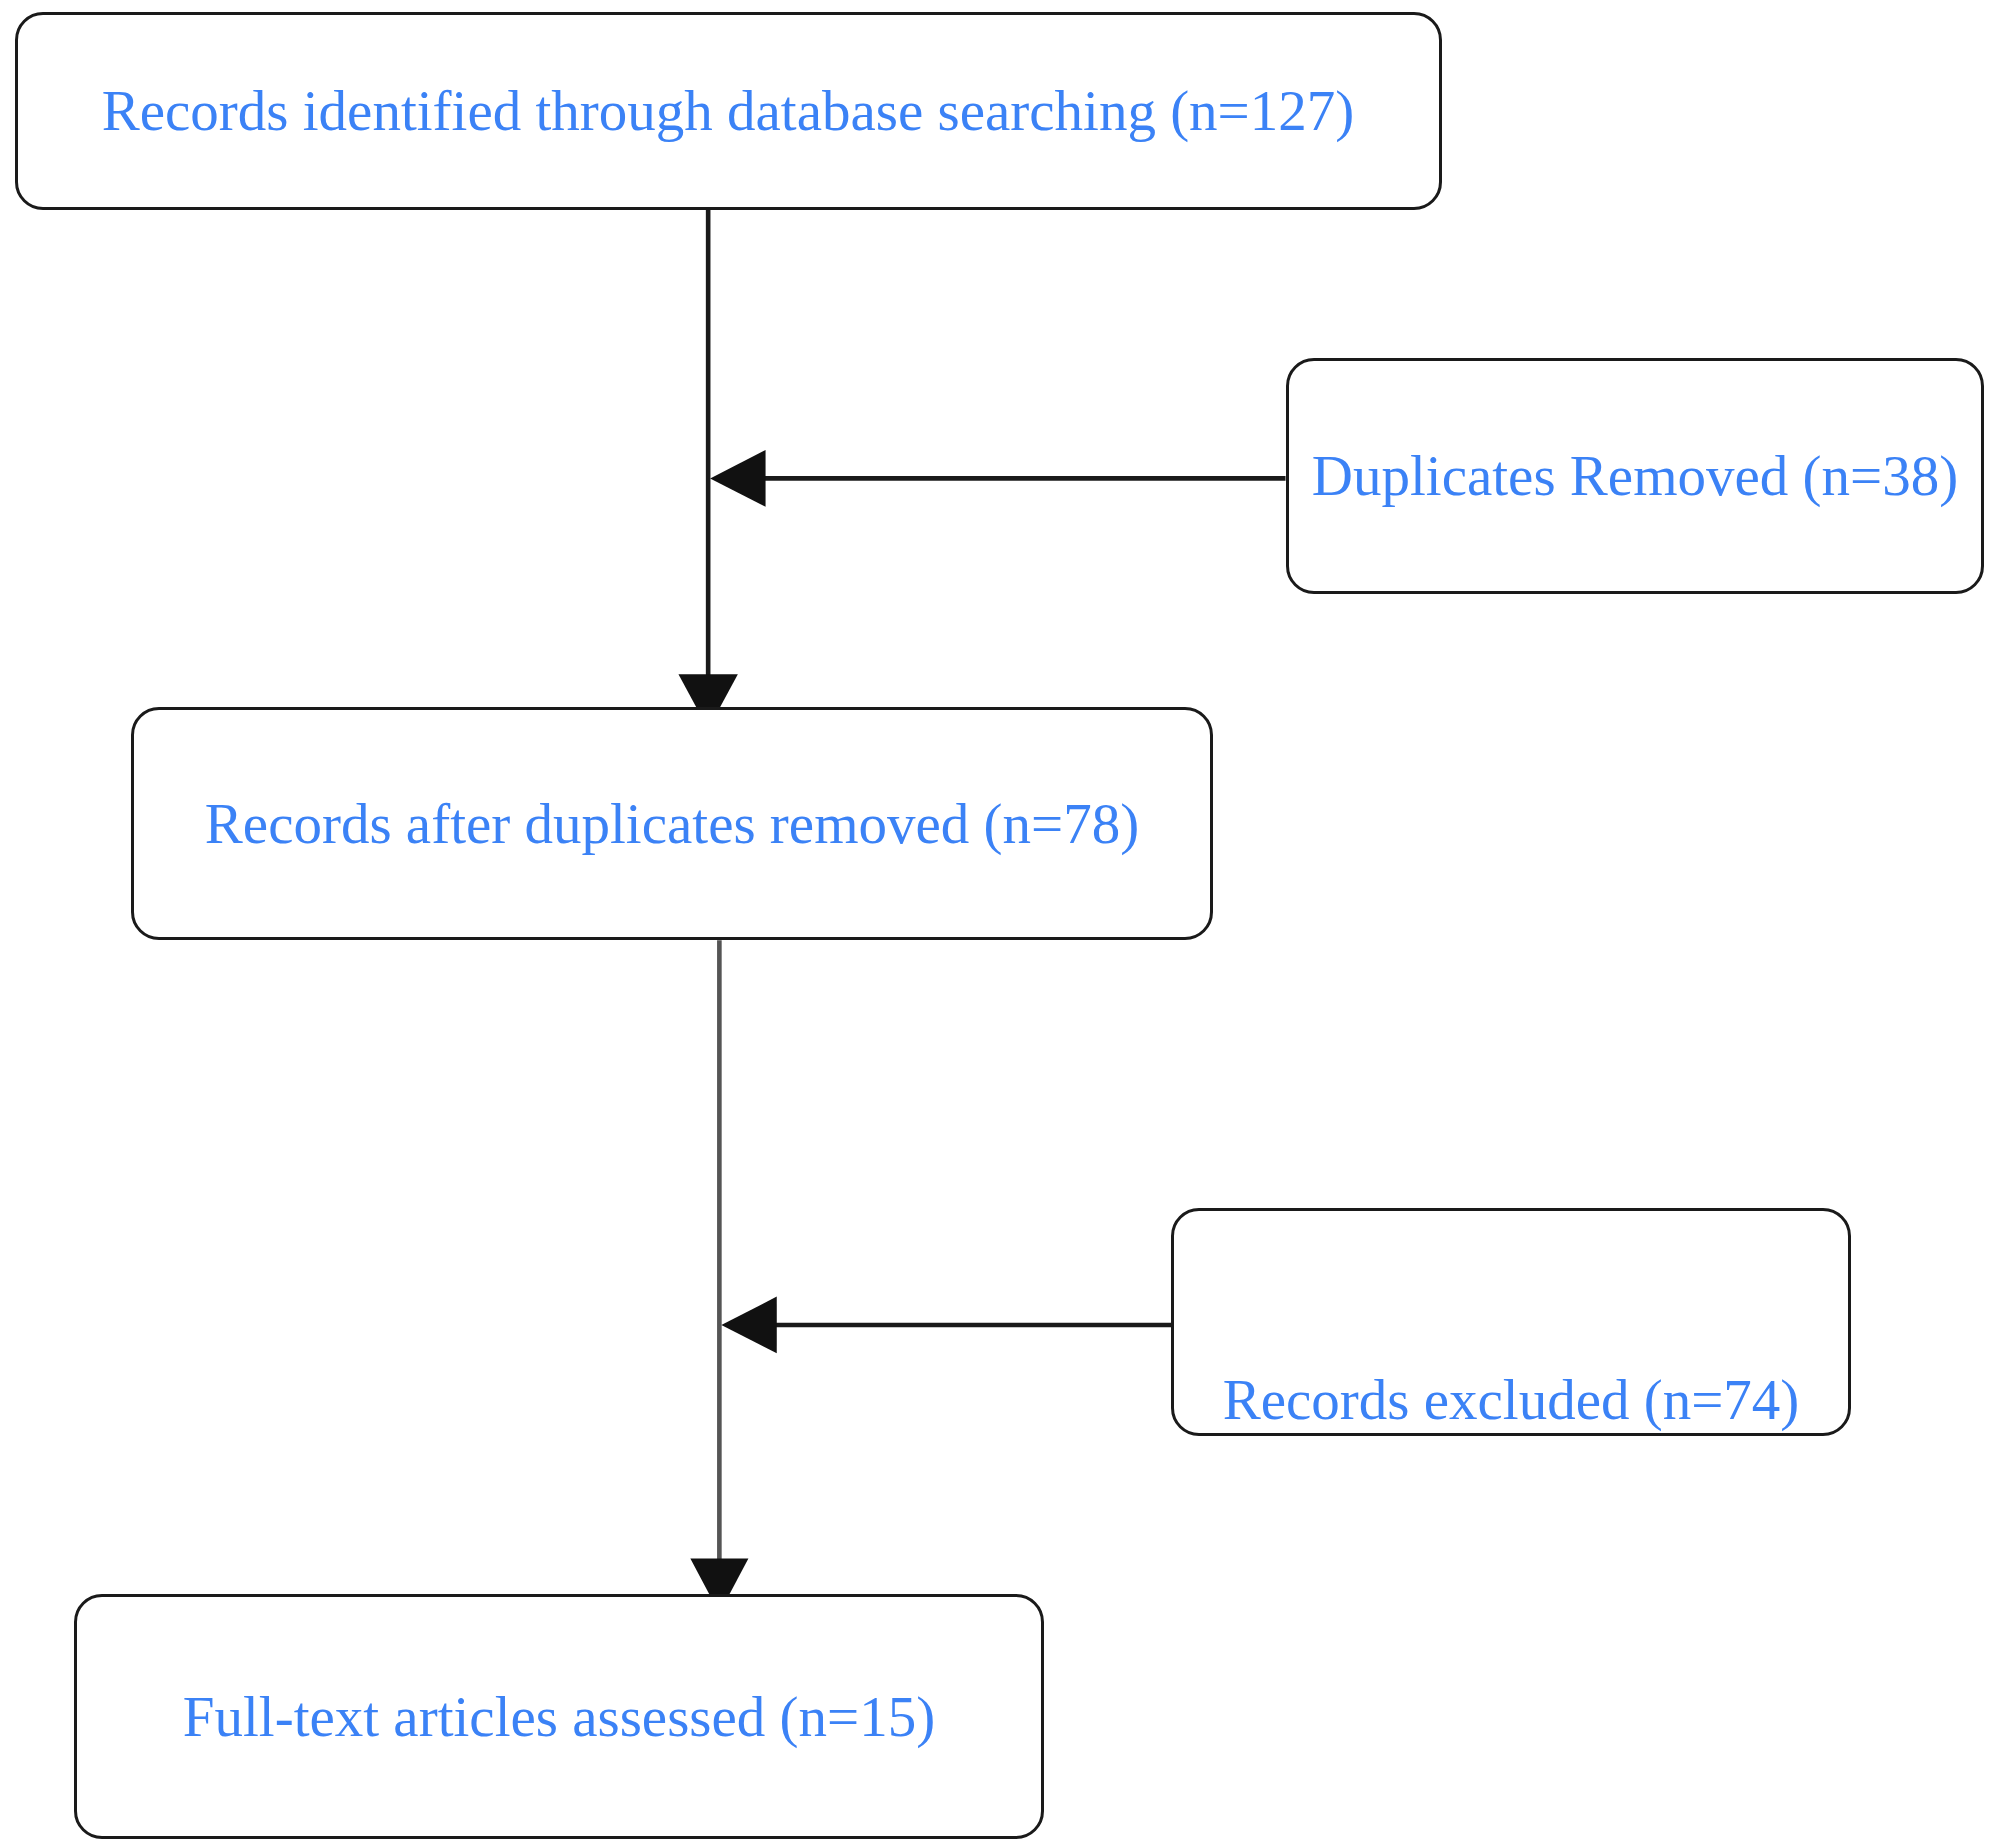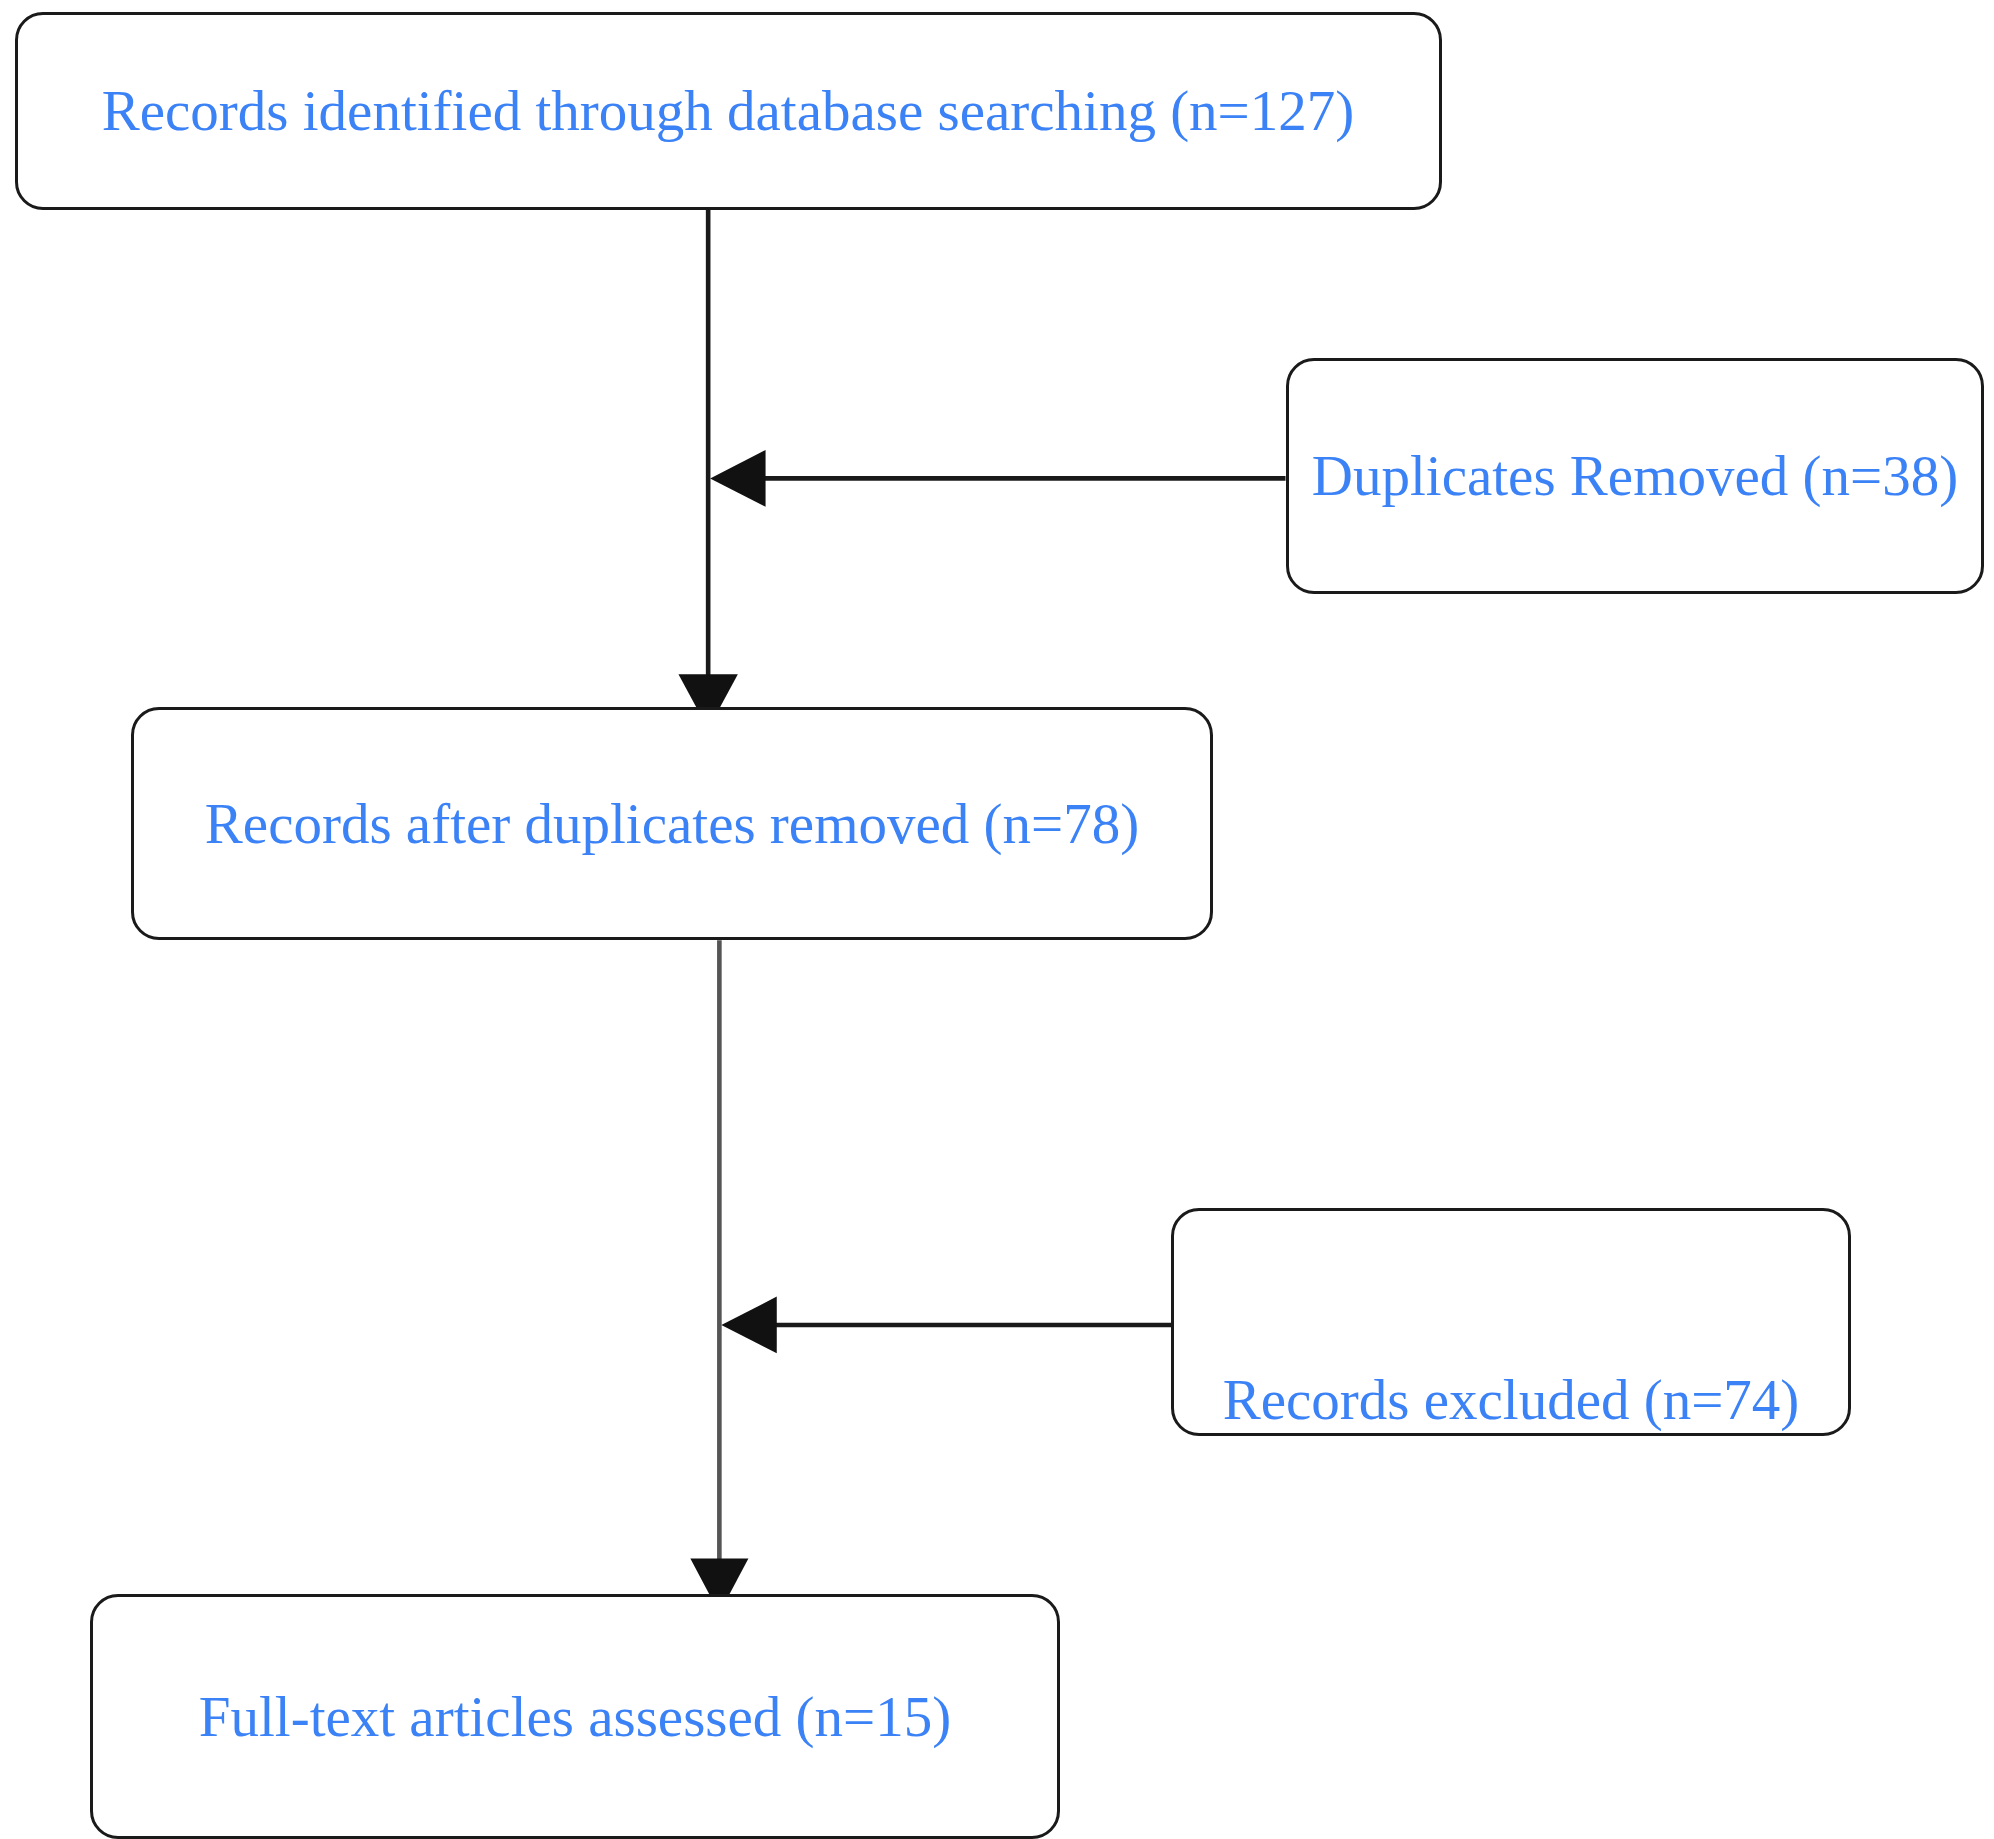--- a/index.html
+++ b/index.html
@@ -36,21 +36,21 @@
     line-height: 1.15;
     color: #3b82f6;
     font-weight: 400;
     white-space: nowrap;
   }
   
   #box-identified      { left: 14.5px;   top: 12px;   width: 1427px; height: 198px; }
   #box-duplicates      { left: 1286px; top: 358px;  width: 698px; height: 236px; text-align: center; }
   #box-after-dupes     { left: 131px;  top: 707px; width: 1082px; height: 233px; }
   #box-excluded        { left: 1171px; top: 1208px; width: 680px; height: 228px; align-items: flex-end; }
-  #box-fulltext        { left: 90px;  top: 1594px; width: 970px; height: 245px; }
+  #box-fulltext        { left: 74px;  top: 1594px; width: 970px; height: 245px; }
 
   
   #connectors {
     position: absolute;
     left: 0;
     top: 0;
     width: 1995px;
     height: 1839px;
     pointer-events: none;
   }

